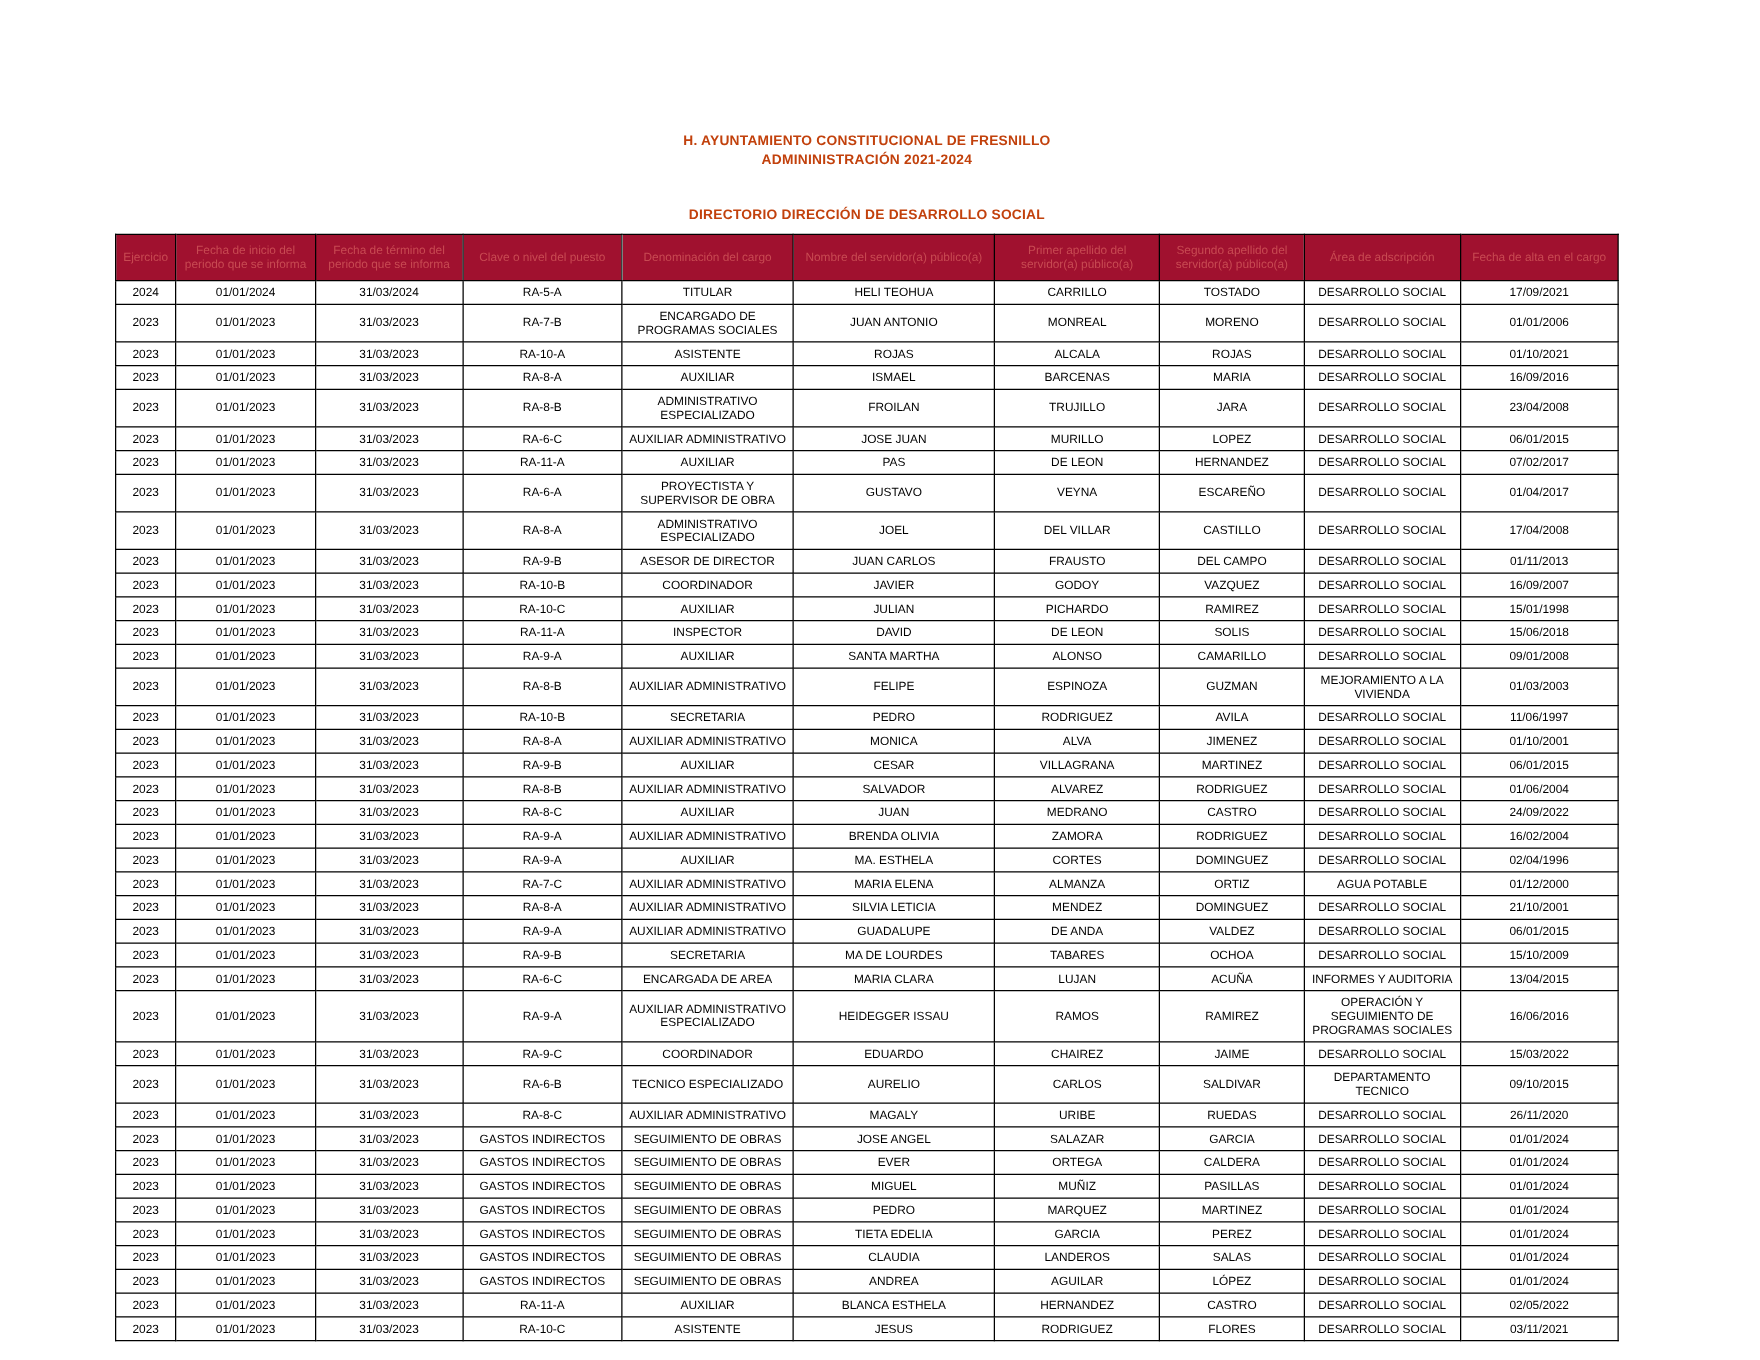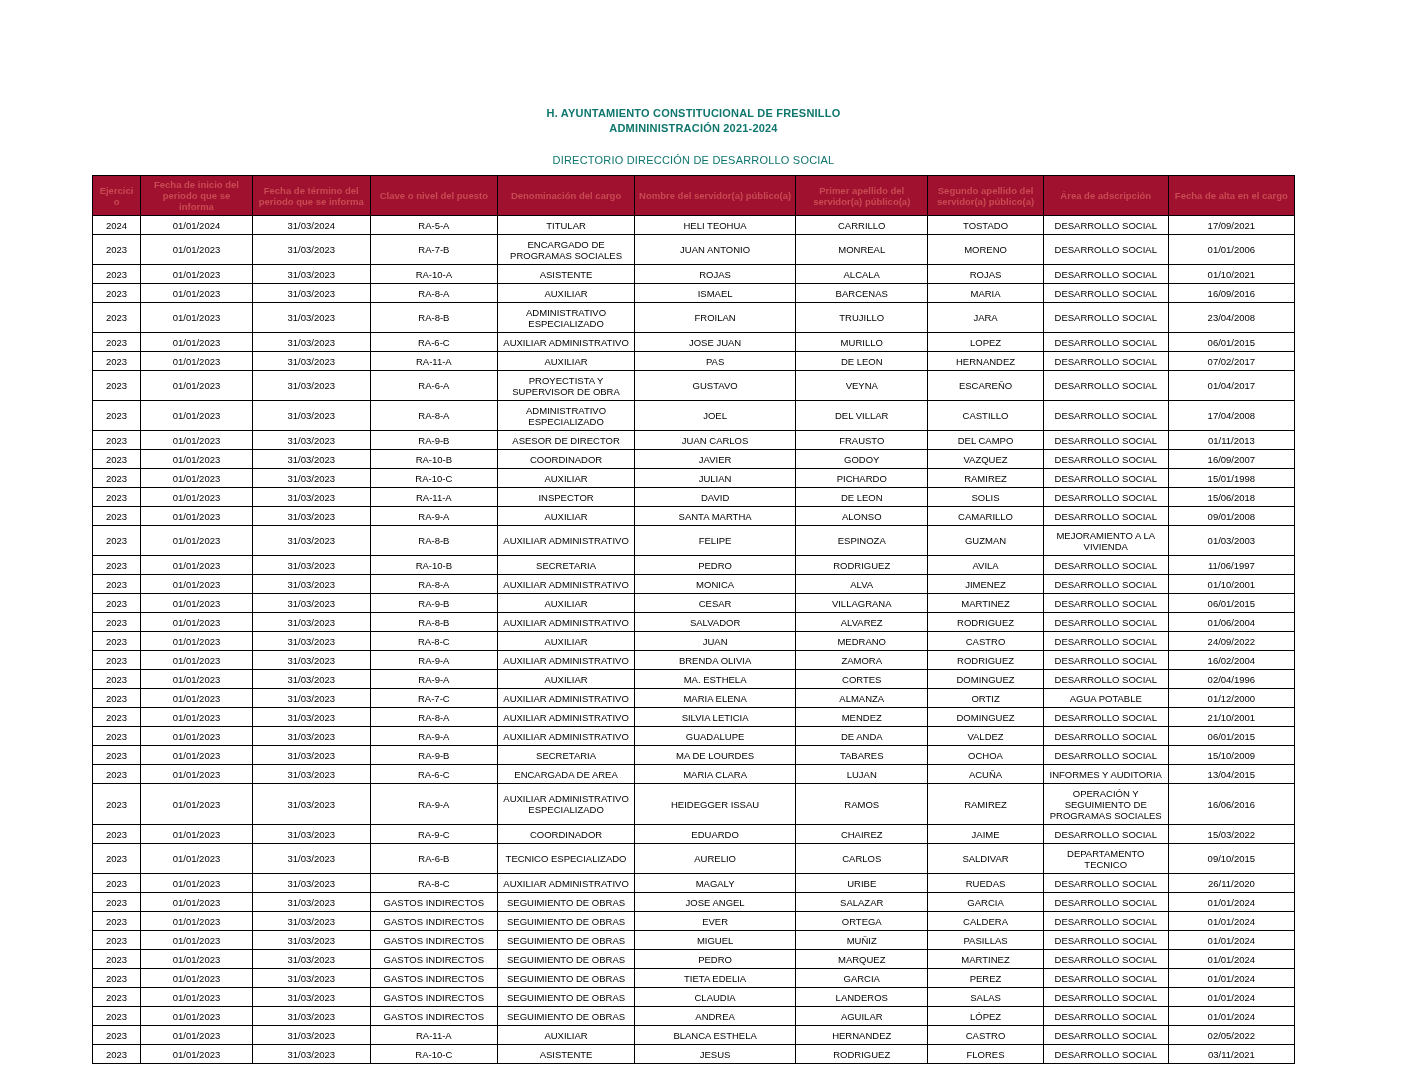--- a/index.html
+++ b/index.html
@@ -15,54 +15,54 @@
   .page {
     box-sizing: border-box;
     padding-top: 106px;
   }
   .content {
     width: 1203px;
     margin-left: 92px;
   }
   .titles {
     text-align: center;
-    color: #0f766e;
+    color: #c2410c;
   }
   .title-line {
     font-size: 11px;
     font-weight: bold;
     line-height: 15px;
     letter-spacing: 0.2px;
   }
   .subtitle {
     font-size: 11px;
-    font-weight: normal;
+    font-weight: bold;
     line-height: 15px;
-    margin-top: 17px;
+    margin-top: 29px;
     letter-spacing: 0.2px;
   }
   table.directory {
     width: 100%;
     margin-top: 7px;
     border-collapse: collapse;
     table-layout: fixed;
   }
   table.directory th,
   table.directory td {
     border: 1px solid #000000;
     text-align: center;
     vertical-align: middle;
     overflow: hidden;
     word-wrap: break-word;
   }
   table.directory th {
     background: var(--header-bg, #A0112F);
     color: var(--header-text, #C84A52);
     font-size: 9.5px;
-    font-weight: bold;
+    font-weight: normal;
     line-height: 11px;
     padding: 3px 4px;
     height: 30px;
     text-align: center;
   }
   table.directory td {
     color: #000000;
     font-size: 9.5px;
     line-height: 11px;
     padding: 3.5px 2px;

